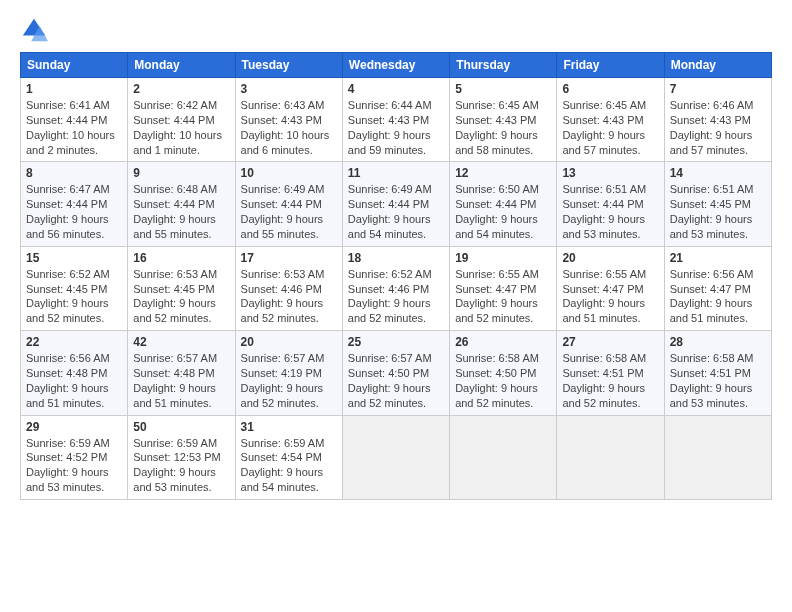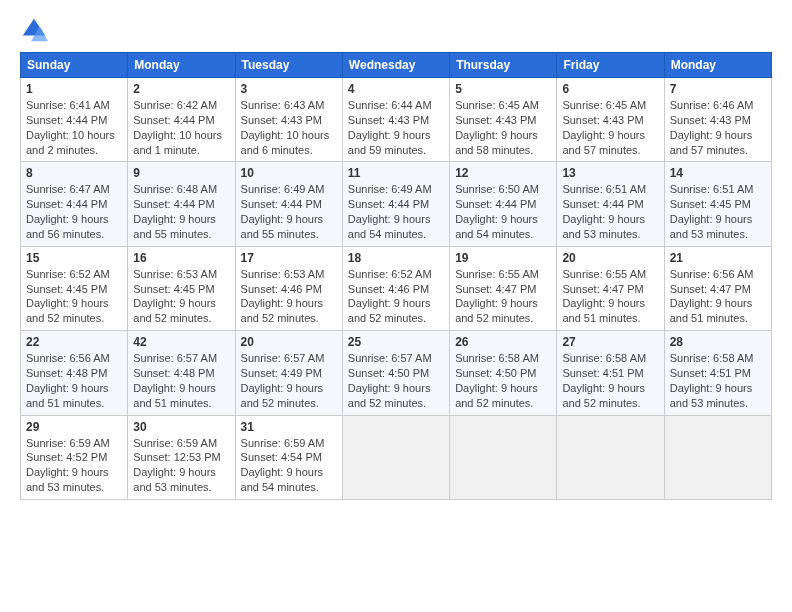--- a/index.html
+++ b/index.html
@@ -347,21 +347,21 @@
           <span>Sunrise: 6:57 AM</span><br>
           <span>Sunset: 4:48 PM</span><br>
           <span>Daylight: 9 hours</span><br>
           <span>and 51 minutes.</span>
         </div>
       </td>
           <td>
         <span class="day-num">20</span>
         <div class="day-info">
           <span>Sunrise: 6:57 AM</span><br>
-          <span>Sunset: 4:49 PM</span><br>
+          <span>Sunset: 4:19 PM</span><br>
           <span>Daylight: 9 hours</span><br>
           <span>and 52 minutes.</span>
         </div>
       </td>
           <td>
         <span class="day-num">25</span>
         <div class="day-info">
           <span>Sunrise: 6:57 AM</span><br>
           <span>Sunset: 4:50 PM</span><br>
           <span>Daylight: 9 hours</span><br>
@@ -400,21 +400,21 @@
           <td>
         <span class="day-num">29</span>
         <div class="day-info">
           <span>Sunrise: 6:59 AM</span><br>
           <span>Sunset: 4:52 PM</span><br>
           <span>Daylight: 9 hours</span><br>
           <span>and 53 minutes.</span>
         </div>
       </td>
           <td>
-        <span class="day-num">30</span>
+        <span class="day-num">50</span>
         <div class="day-info">
           <span>Sunrise: 6:59 AM</span><br>
           <span>Sunset: 12:53 PM</span><br>
           <span>Daylight: 9 hours</span><br>
           <span>and 53 minutes.</span>
         </div>
       </td>
           <td>
         <span class="day-num">31</span>
         <div class="day-info">

